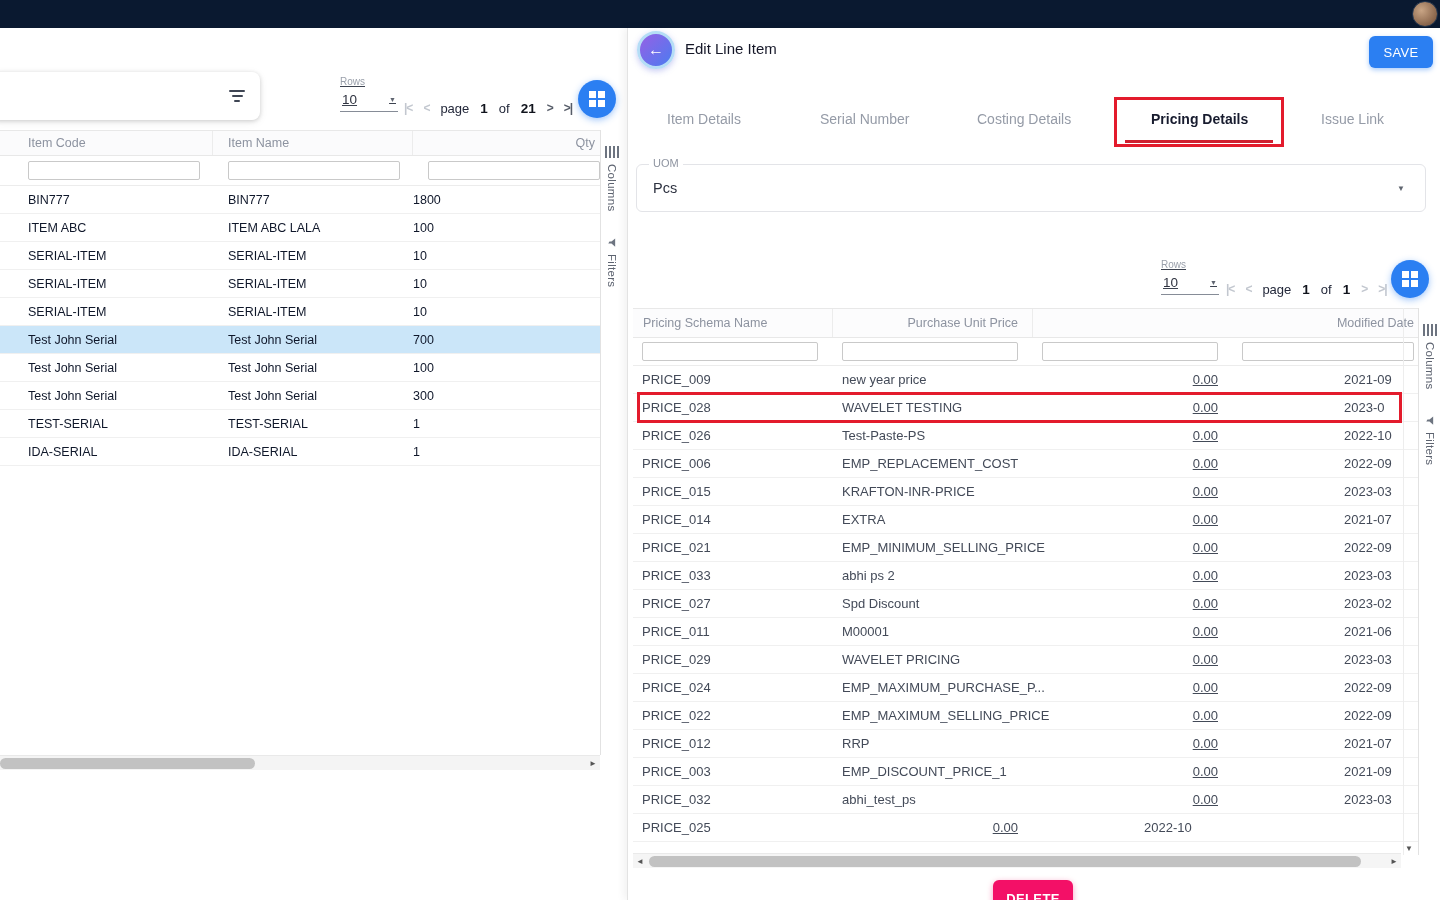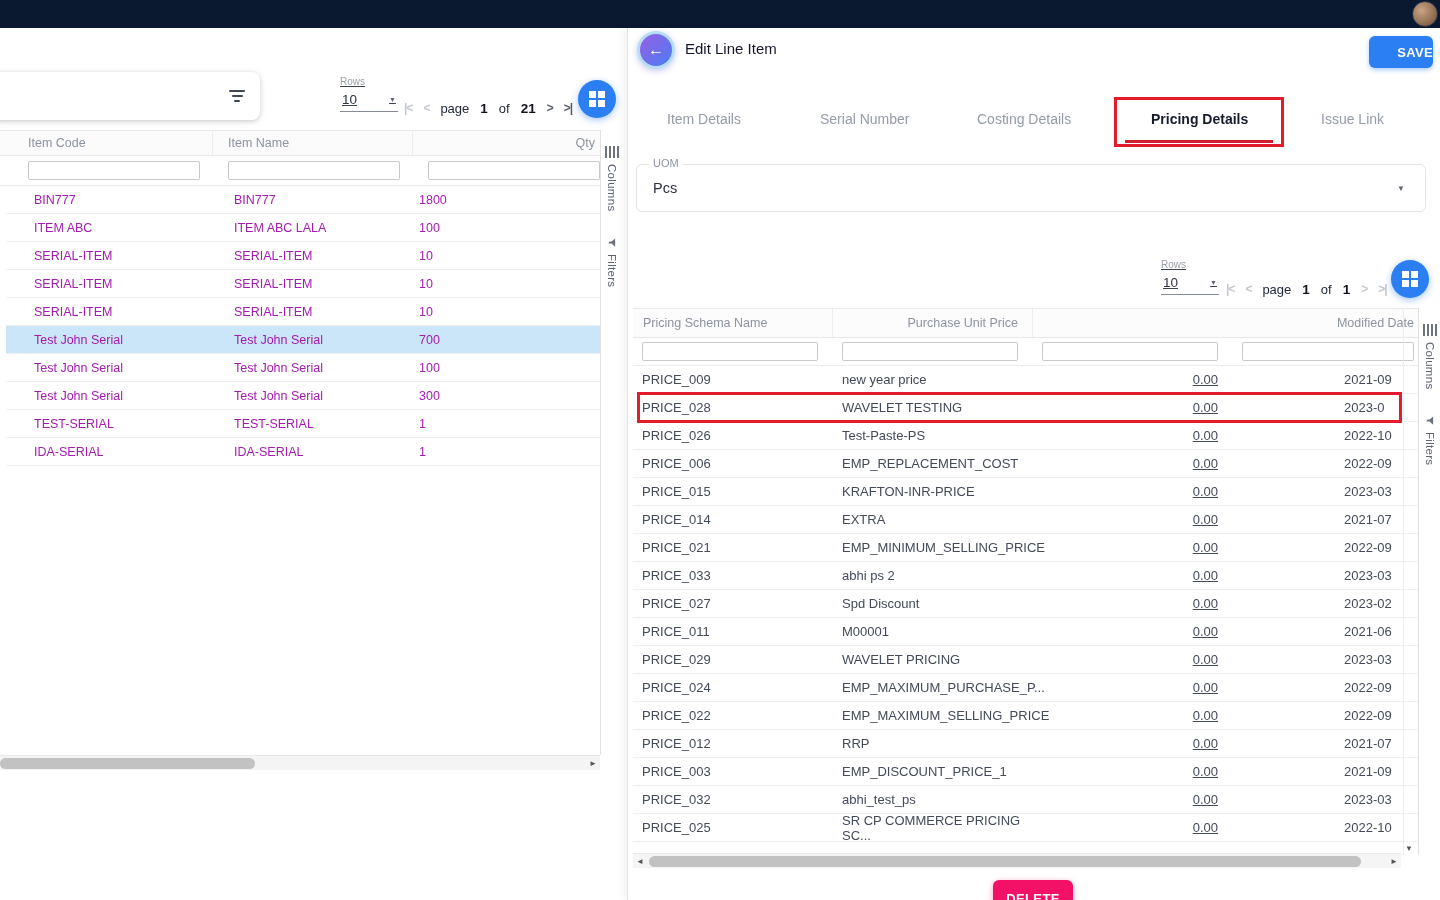--- a/index.html
+++ b/index.html
@@ -50,21 +50,21 @@
   .lh-gutter { width:20px; align-self:stretch; }
   .lh-code { width:193px; padding-left:8px; border-right:1px solid #ececec; line-height:24px; align-self:stretch; }
   .lh-name { width:200px; padding-left:15px; border-right:1px solid #ececec; line-height:24px; align-self:stretch; }
   .lh-qty  { flex:1; text-align:right; padding-right:5px; }
 
   .lt-filter { position:absolute; left:0; top:128px; width:600px; height:30px; display:flex; align-items:center;
                border-bottom:1px solid #ececec; }
   .lt-filter input { width:172px; height:19px; border:1px solid #c9c9c9; border-radius:2px; margin-left:28px; outline:none; padding:0 4px; font-size:12px; }
 
   #left-rows { position:absolute; left:0; top:158px; width:600px; }
-  .lrow { display:flex; height:28px; align-items:center; border-bottom:1px solid #f0f0f0; font-size:12.5px; color:#a21caf; cursor:pointer;margin-left:6px; }
+  .lrow { display:flex; height:28px; align-items:center; border-bottom:1px solid #f0f0f0; font-size:12.5px; color:#0f172a; cursor:pointer; }
   .lrow.selected { background:var(--selected-row-blue,#cbe6f9); }
   .lc-gutter { width:20px; } .lc-code { width:193px; padding-left:8px; } .lc-name { width:200px; padding-left:15px; }
   .lc-qty { flex:1; padding-right:4px; }
 
   .l-hscroll { position:absolute; left:0; top:727px; width:600px; height:15px; background:#f4f4f4; border-top:1px solid #e9e9e9; cursor:pointer; }
   .l-hscroll .thumb { position:absolute; left:0; top:2px; width:255px; height:11px; background:#c2c2c2; border-radius:6px; }
   .scroll-arrow { position:absolute; font-size:8px; color:#555; line-height:9px; }
   .l-hscroll .arrow-r { right:3px; top:3px; }
 
   .rail { position:absolute; width:22px; border-left:1px solid #e2e2e2; background:#fff;
@@ -78,22 +78,22 @@
   
   .right-panel { position:absolute; left:627px; top:28px; width:813px; height:872px; background:#fff;
                  border-left:1px solid #e3e3e3; box-shadow:-3px 0 8px rgba(0,0,0,.06); }
 
   .back-btn { position:absolute; left:9px; top:3px; width:38px; height:38px; border-radius:50%;
               border:3px solid #b5ddf6; background:linear-gradient(135deg,#8f63e6 10%,#5379ef 90%);
               color:#fff; display:flex; align-items:center; justify-content:center; font-size:16px; cursor:pointer;
               box-shadow:0 2px 6px rgba(90,100,220,.35); }
   .panel-title { position:absolute; left:57px; top:12px; font-size:15px; font-weight:500; color:#151728; }
   .save-btn { position:absolute; left:741px; top:8px; width:64px; height:32px; border:none; border-radius:6px;
-              background:var(--accent-blue,#2b7ff2); color:#fff; font-weight:700; font-size:13px; letter-spacing:.3px;
-              cursor:pointer; box-shadow:0 2px 5px rgba(43,127,242,.4); font-family:inherit;text-align:right; }
+              background:var(--accent-blue,#2b7ff2); color:#fff; font-weight:400; font-size:13px; letter-spacing:.3px;
+              cursor:pointer; box-shadow:0 2px 5px rgba(43,127,242,.4); font-family:inherit; }
 
   .tab { position:absolute; top:82px; font-size:14px; color:#959ba7; font-weight:500; cursor:pointer; white-space:nowrap; line-height:18px; }
   .tab-0 { left:39px; } .tab-1 { left:192px; } .tab-2 { left:349px; } .tab-3 { left:523px; } .tab-4 { left:693px; }
   .tab.active { color:#171b2e; font-weight:600; }
   .tab-underline { position:absolute; left:497px; top:112px; width:148px; height:3px; background:#cf2030; }
   .tab-annotation { position:absolute; left:486px; top:69px; width:170px; height:50px;
                     border:3px solid var(--annotation-red,#e31b2c); pointer-events:none; z-index:5; }
 
   .uom-box { position:absolute; left:8px; top:136px; width:790px; height:48px; border:1px solid #e3e4e8; border-radius:6px; cursor:pointer; }
   .uom-label { position:absolute; left:12px; top:-8px; background:#fff; padding:0 4px; font-size:11px; color:#8f95a1; }
@@ -453,21 +453,20 @@
 
   <div class="prow">
     <div class="pc-code">PRICE_032</div>
     <div class="pc-name">abhi_test_ps</div>
     <div class="pc-price">0.00</div>
     <div class="pc-date">2023-03</div>
   </div>
 
   <div class="prow">
     <div class="pc-code">PRICE_025</div>
-    <div class="pc-name">SR CP COMMERCE PRICING SC...</div>
     <div class="pc-price">0.00</div>
     <div class="pc-date">2022-10</div>
   </div>
 </div>
     </div>
 
     <div class="v-scroll">
       <span class="scroll-arrow arrow-d">▼</span>
     </div>
 

